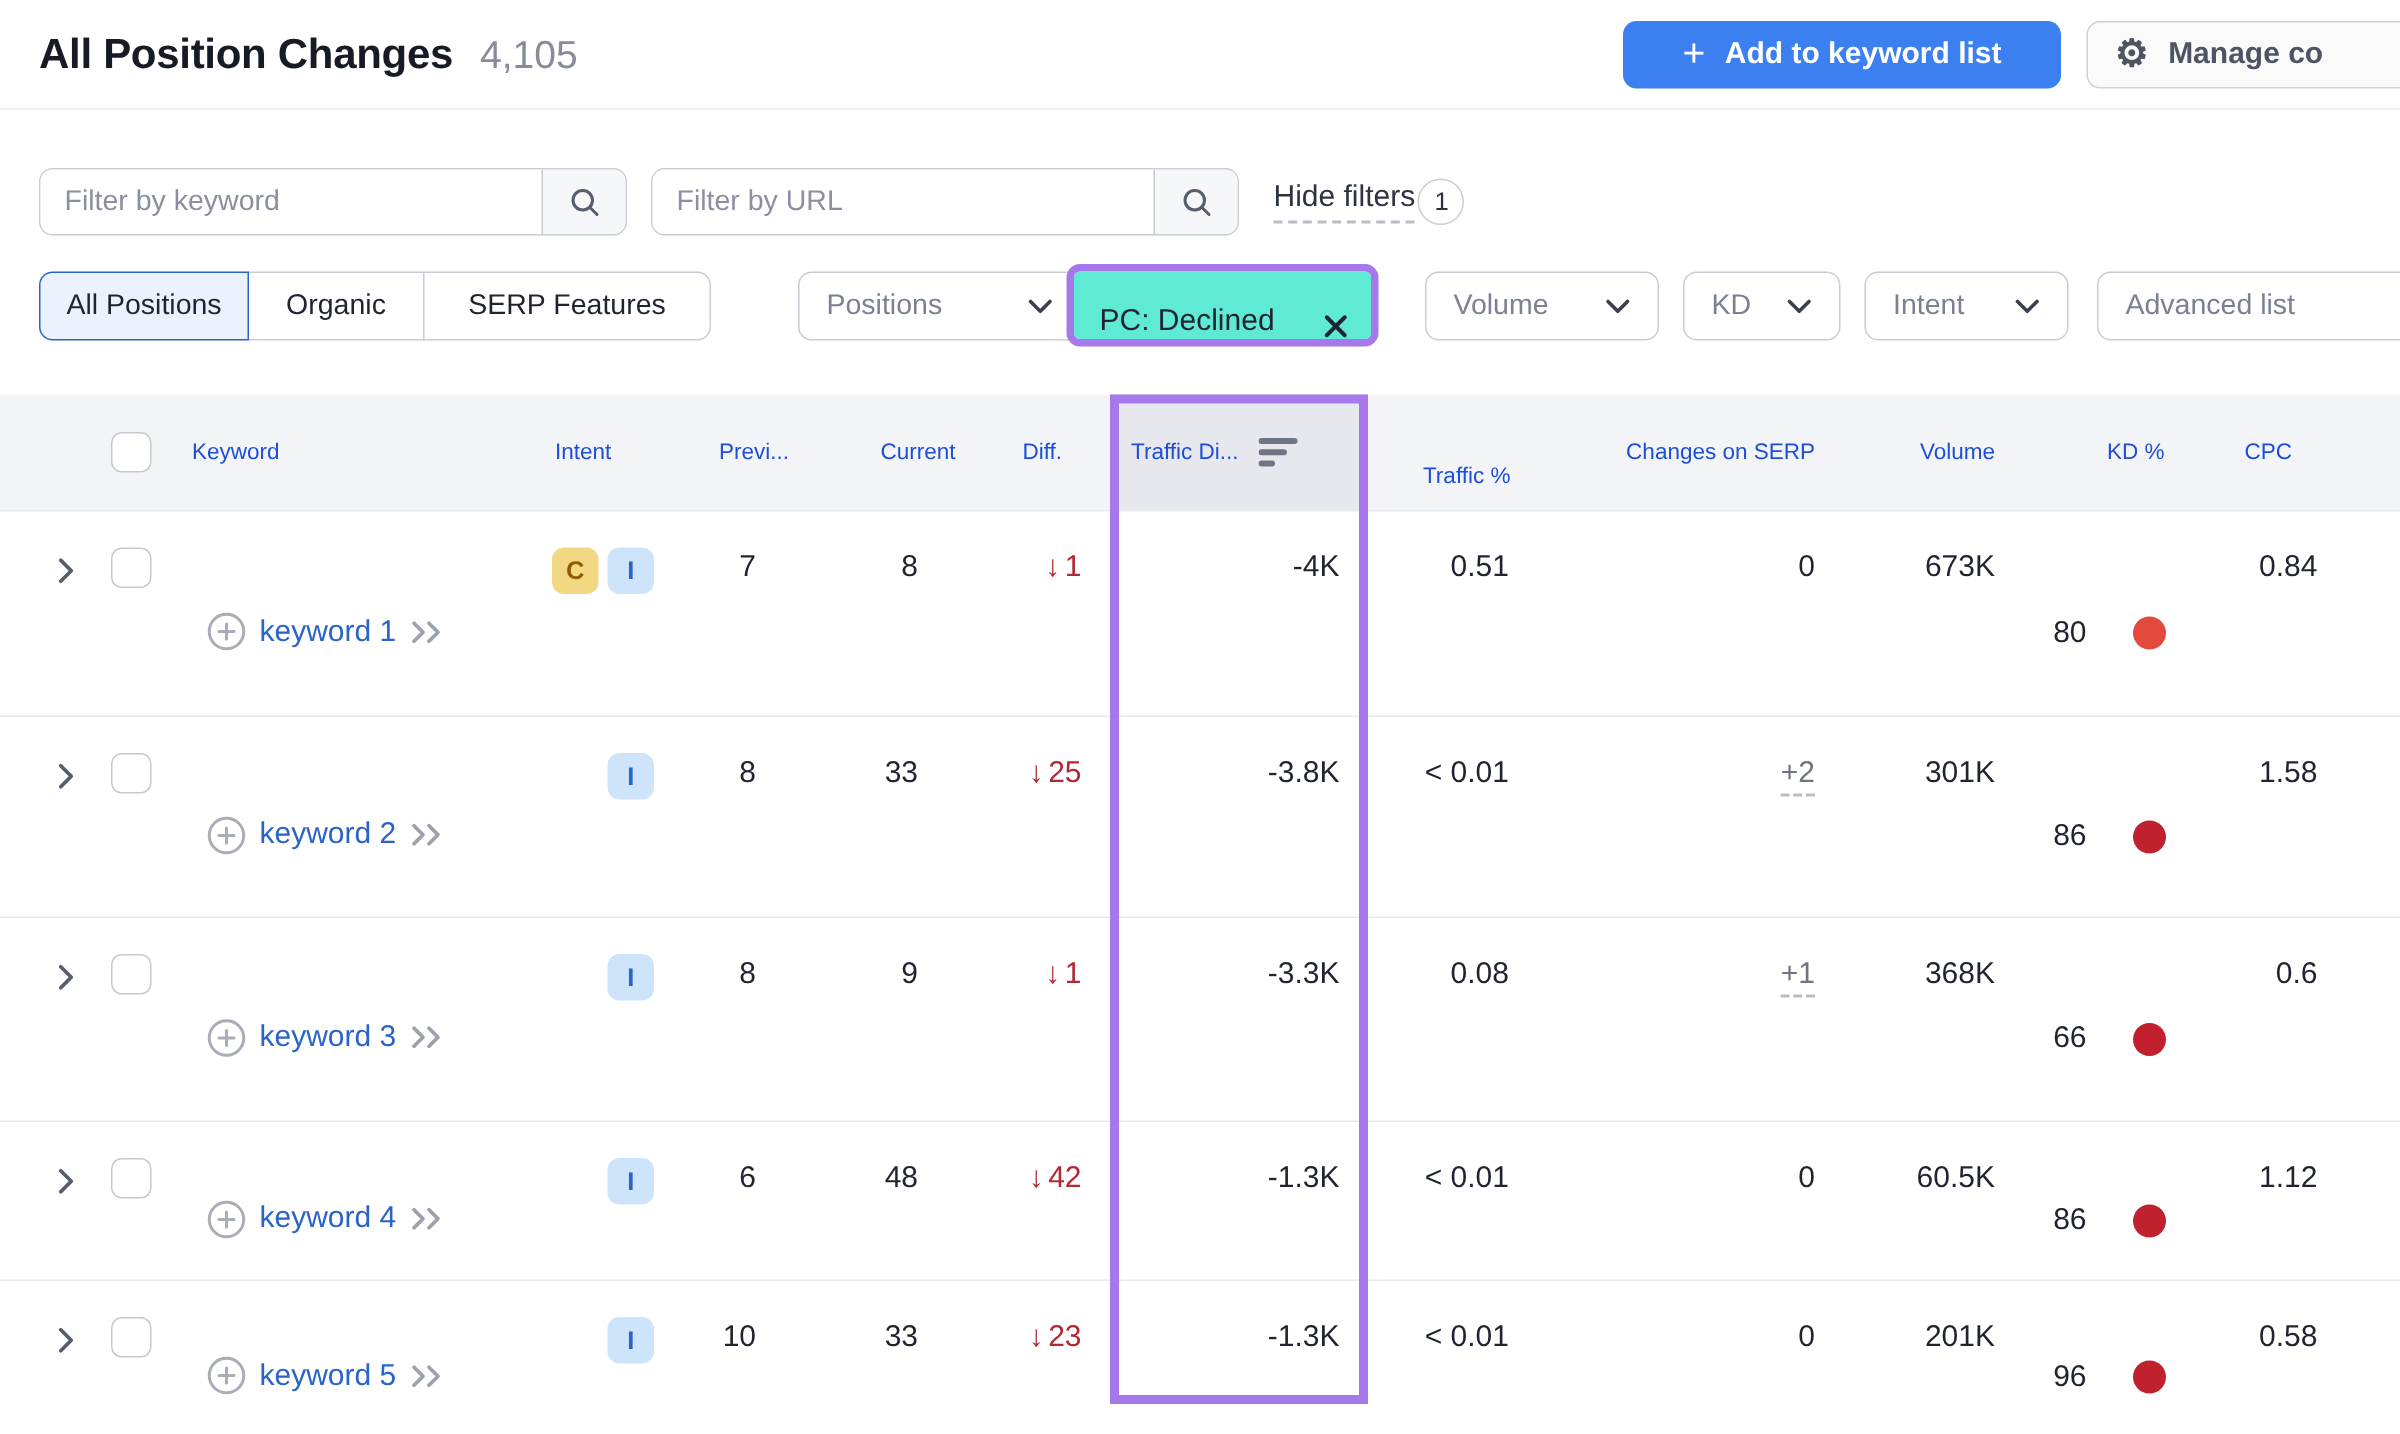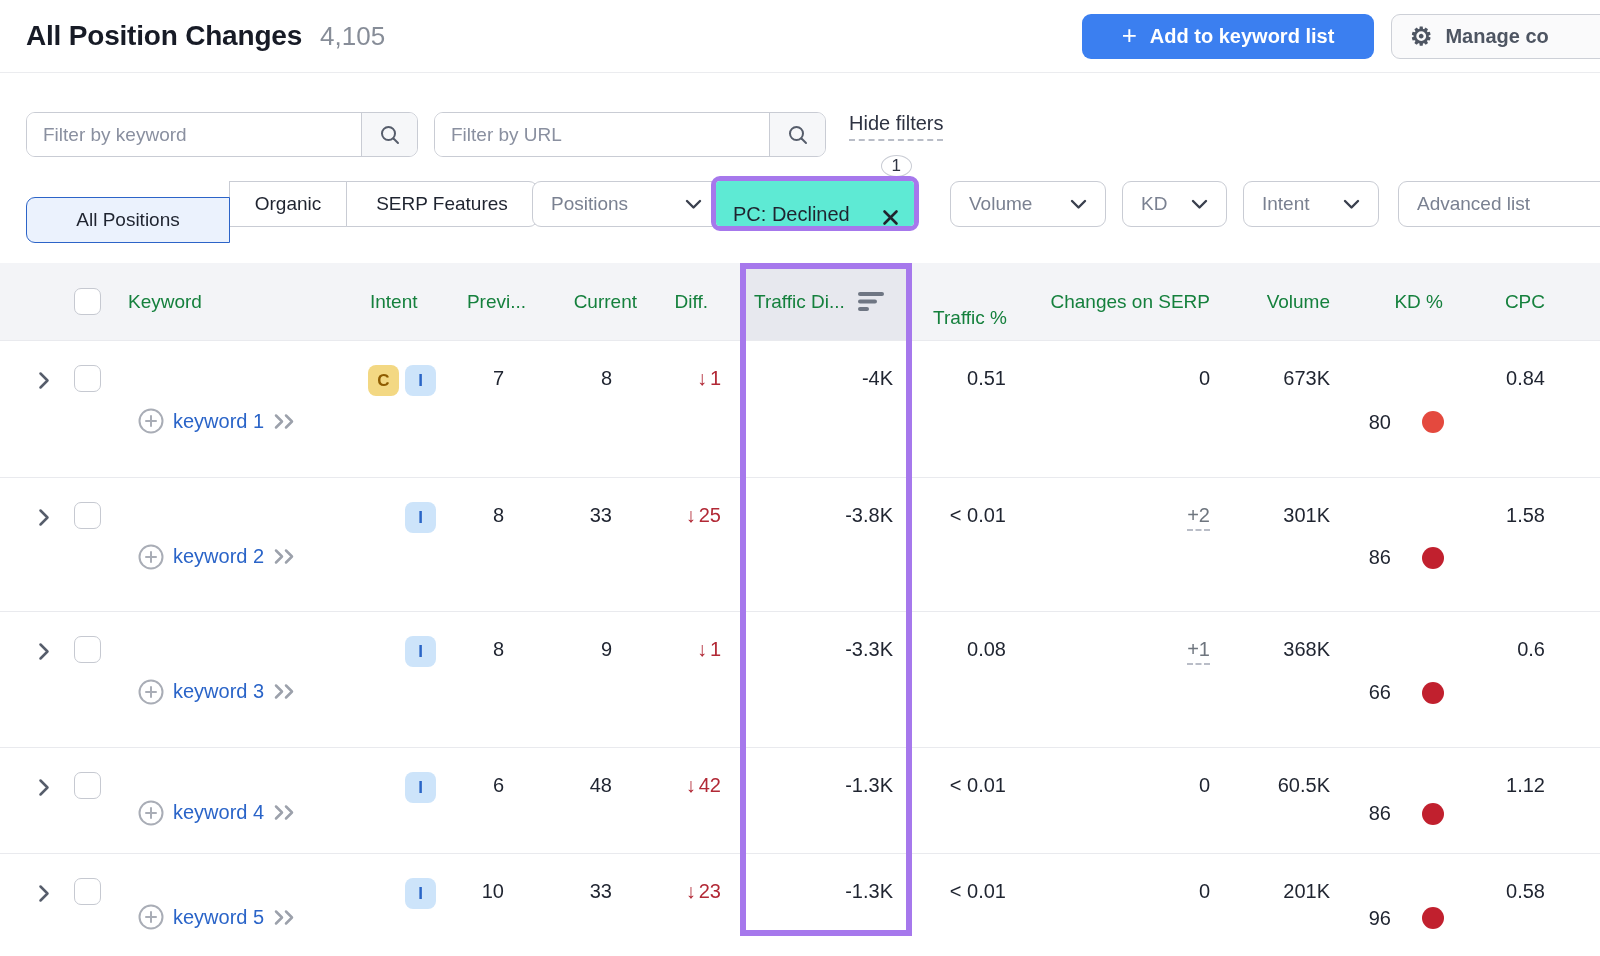--- a/index.html
+++ b/index.html
@@ -29,31 +29,31 @@
     border:1px solid #C9CCD4; border-radius:9px; overflow:hidden; background:#fff; }
   .input-group.kw { left:26px; width:392px; }
   .input-group.url { left:434px; width:392px; }
   .input-group input { border:none; outline:none; flex:1; padding:0 16px; font-size:19px;
     color:#333A46; font-family:"Liberation Sans", sans-serif; }
   .input-group input::placeholder { color:#8A90A0; }
   .search-btn { width:56px; border-left:1px solid #C9CCD4; background:#F6F7F9;
     display:flex; align-items:center; justify-content:center; cursor:pointer; border:none;
     border-left:1px solid #C9CCD4; }
   .hide-filters { position:absolute; left:849px; top:112px; height:45px;
-    display:flex; align-items:center; gap:14px; cursor:pointer;flex-direction:column; }
+    display:flex; align-items:center; gap:2px; cursor:pointer; }
   .hide-label { font-size:20px; color:#2E3342; border-bottom:2px dashed #B9BDC7; padding-bottom:4px; }
   .filter-badge { width:31px; height:31px; border-radius:50%; border:1px solid #C9CCD4;
     color:#2E3342; font-size:17px; display:flex; align-items:center; justify-content:center; }
 
   
   .segmented { position:absolute; left:26px; top:181px; display:flex; }
   .seg { height:46px; font-size:19px; color:#1F2430; background:#fff; border:1px solid #C9CCD4;
     display:flex; align-items:center; justify-content:center; cursor:pointer;
     font-family:"Liberation Sans", sans-serif; }
-  .seg.s1 { width:204px; border-radius:9px 0 0 9px;margin-top:16px; }
+  .seg.s1 { width:140px; border-radius:9px 0 0 9px; }
   .seg.s2 { width:118px; margin-left:-1px; }
   .seg.s3 { width:192px; margin-left:-1px; border-radius:0 9px 9px 0; }
   .seg.active { background:#EBF2FD; border:1px solid #2C64C8; z-index:2; }
   .chip { position:absolute; top:181px; height:46px; border:1px solid #C9CCD4; border-radius:9px;
     background:#fff; color:#7A8191; font-size:19px; display:flex; align-items:center;
     justify-content:space-between; padding:0 18px; cursor:pointer; font-family:"Liberation Sans", sans-serif; }
   .chip.positions { left:532px; width:189px; }
   .chip.volume { left:950px; width:156px; }
   .chip.kd { left:1122px; width:105px; }
   .chip.intent { left:1243px; width:136px; }
@@ -63,33 +63,33 @@
   .pc-chip { height:45px; display:flex; align-items:flex-end; background:#5eead4; border-radius:4px; overflow:hidden; }
   .pc-label { display:flex; align-items:center; padding:0 17px; font-size:20px; color:#1F2430; }
   .pc-divider { width:1px; background:#B9BDC7; }
   .pc-close { width:46px; display:flex; align-items:center; justify-content:center; cursor:pointer;
     background:transparent; border:none; }
 
   
   .table { position:absolute; top:263px; left:0; width:1600px;
     --cols:70px 48px 242px 88px 80px 111px 101px 172px 104px 196px 120px 124px 144px; }
   .thead { display:grid; grid-template-columns:var(--cols); height:77px; background:#F3F4F7;
-    align-items:center; color:#15803d; font-size:19px; }
+    align-items:center; color:#1d4ed8; font-size:15px; }
   .thead .h-check { padding-left:4px; }
   .h-keyword { padding-left:10px; }
   .h-intent { padding-left:10px; }
   .h-right { text-align:right; }
   .h-prev { padding-right:2px; }
   .h-curr { padding-right:2px; }
   .h-diff { padding-right:32px; }
   .h-tpct { padding-right:9px;margin-top:32px; }
   .h-serp { padding-right:2px; }
   .h-vol { padding-right:2px; }
   .h-kd { padding-right:13px; }
-  .h-cpc { padding-right:55px; }
+  .h-cpc { padding-right:72px; }
   .h-tdiff { background:#E7E8EE; height:100%; display:flex; align-items:center;
     padding-left:14px; gap:13px; }
 
   .trow { display:grid; grid-template-columns:var(--cols); border-top:1px solid #E9EAEE;
     font-size:20px; color:#1F2430; }
   .trow.r1 { height:137px; } .trow.r2 { height:134px; } .trow.r3 { height:136px; }
   .trow.r4 { height:106px; } .trow.r5 { height:103px; }
   .trow > div { padding-top:26px; }
   .cell-expand { padding-left:38px; padding-top:30px !important; cursor:pointer; }
   .cell-check { padding-left:4px; padding-top:24px !important; }

